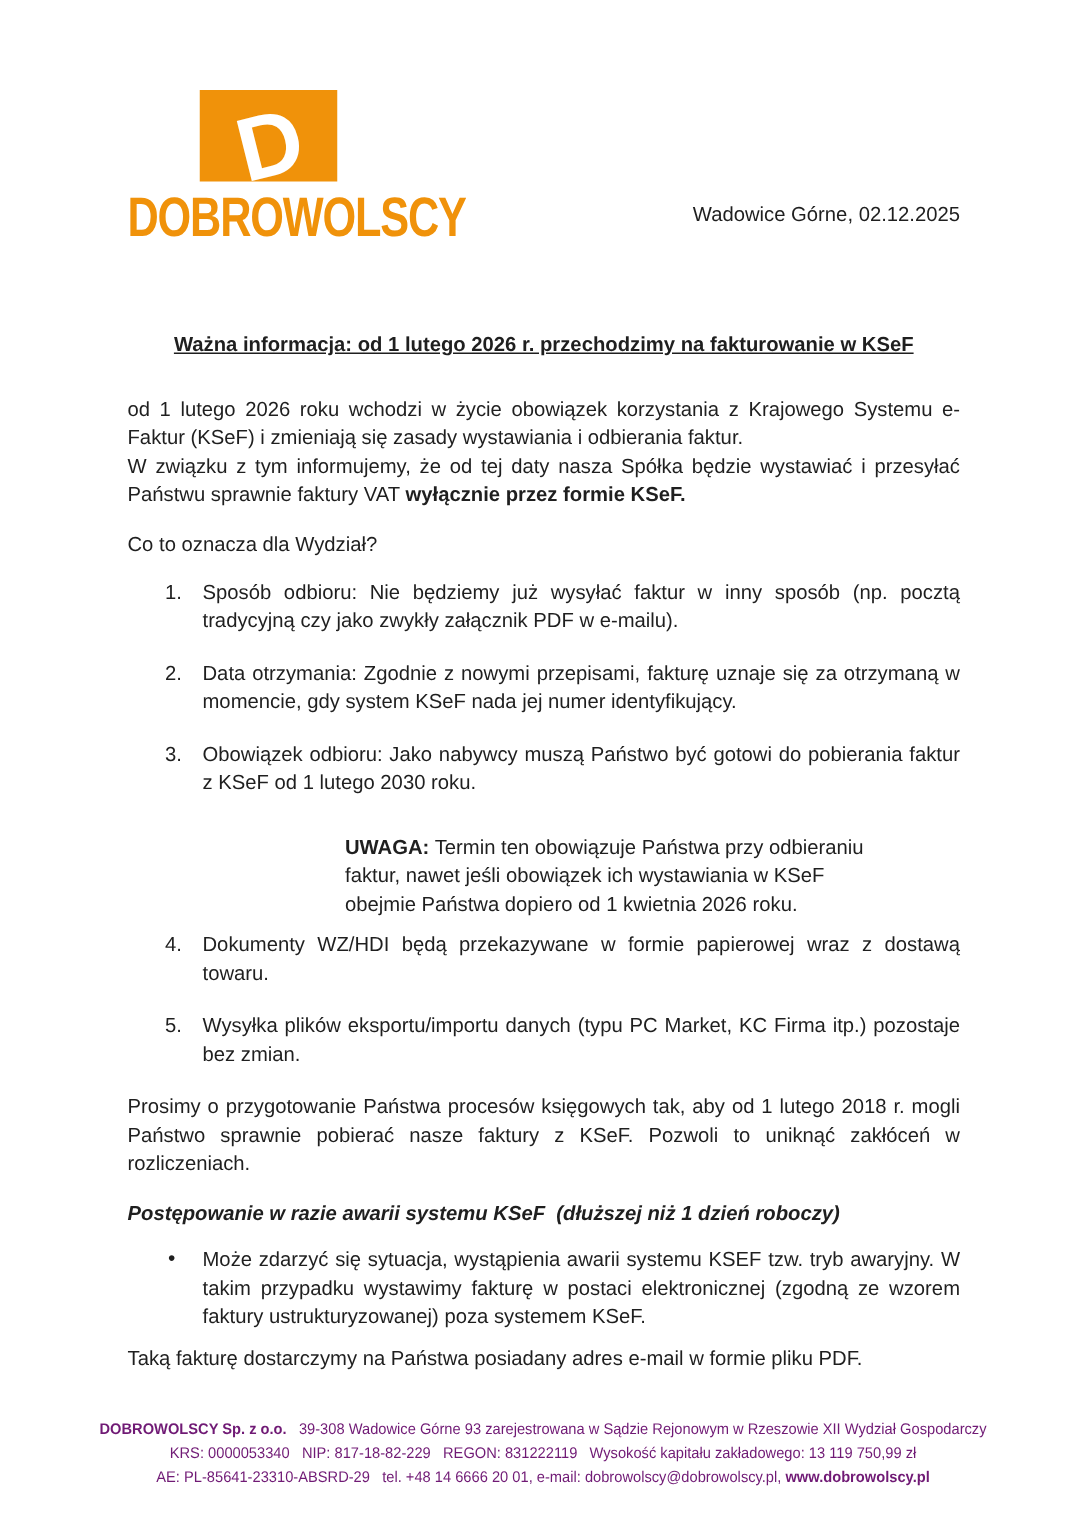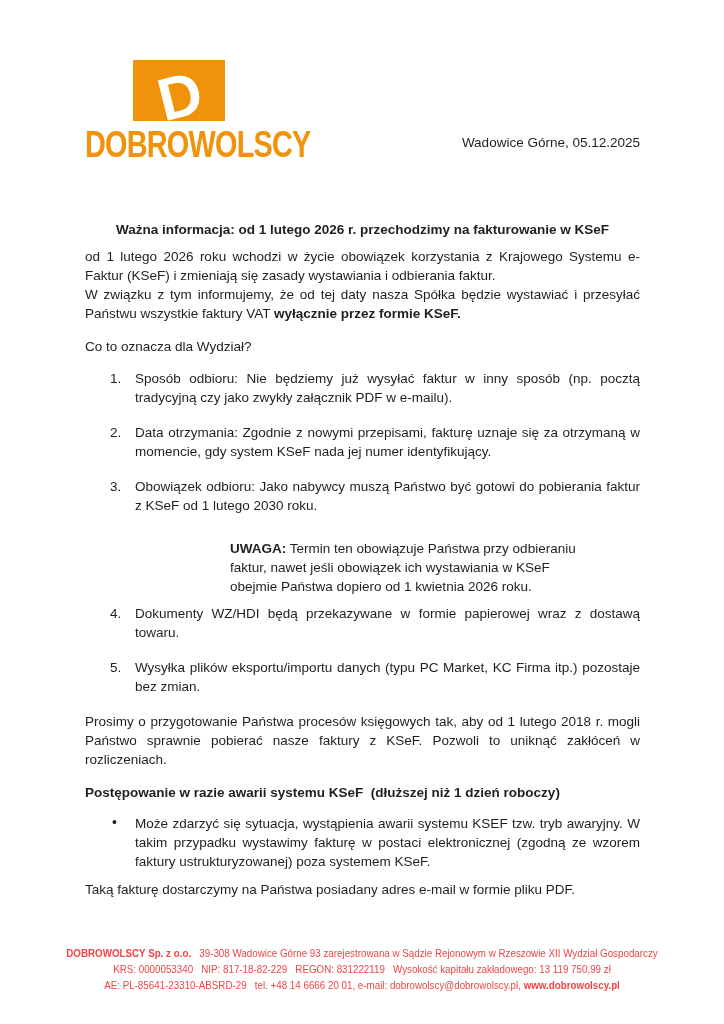--- a/index.html
+++ b/index.html
@@ -32,59 +32,60 @@
   .dateline{
     position:absolute;right:0;bottom:14px;
     font-size:13.5px;
   }
   
   .title{
     margin-top:56px;
     text-align:center;
     font-size:13.5px;
     font-weight:bold;
+    text-decoration:underline;
     line-height:19px;
   }
   p{margin:0;font-size:13.5px;line-height:19px;}
   .salutation{margin-top:37px;font-weight:bold;}
-  .intro{margin-top:8px;text-align:justify;}
+  .intro{margin-top:24px;text-align:justify;}
   .question{margin-top:14px;}
   .olist{margin-top:13px;}
   .oitem{
     position:relative;
     padding-left:50px;
     margin-bottom:16px;
     font-size:13.5px;line-height:19px;
     text-align:justify;
   }
   .onum{position:absolute;left:25px;top:0;}
   .uwaga{
     margin:24px 0 8px 145px;
     width:348px;
     font-size:13.5px;line-height:19px;
     text-align:left;
   }
   .closing{margin-top:16px;text-align:justify;}
   .failure-heading{
-    margin-top:14px;font-weight:bold;white-space:pre-wrap;
+    margin-top:14px;font-weight:bold;white-space:pre-wrap;font-style:italic;
   }
   .bitem{
     position:relative;
     padding-left:50px;
     margin-top:12px;
     font-size:13.5px;line-height:19px;
     text-align:justify;
   }
   .bdot{position:absolute;left:27px;top:-1px;font-size:14px;}
   .final{margin-top:9px;}
   
   .footer{
     position:absolute;left:0;right:0;bottom:30px;
     text-align:center;
-    color:#ef4444;
+    color:#701a75;
   }
   .fline{
     font-size:10.3px;
     line-height:16px;
     white-space:pre-wrap;
     transform:scaleX(0.95);
     transform-origin:50% 50%;
   }
   b{font-weight:bold;}
 </style>
@@ -107,28 +108,28 @@
         <rect x="0" y="0" width="92" height="61" fill="#F0920A"></rect>
         <g clip-path="url(#clip-in)">
           <text x="47" y="57" text-anchor="middle" font-family="Liberation Sans, sans-serif" font-weight="bold" font-size="60" fill="#ffffff" transform="rotate(-14 47 36)">D</text>
         </g>
         <g clip-path="url(#clip-out)">
           <text x="47" y="57" text-anchor="middle" font-family="Liberation Sans, sans-serif" font-weight="bold" font-size="60" fill="#F0920A" transform="rotate(-14 47 36)">D</text>
         </g>
       </svg>
       <div class="logo-word">DOBROWOLSCY</div>
     </div>
-    <div class="dateline">Wadowice Górne, 05.12.2025</div>
+    <div class="dateline">Wadowice Górne, 02.12.2025</div>
   </div>
 
   <div class="title">Ważna informacja: od 1 lutego 2026 r. przechodzimy na fakturowanie w KSeF</div>
 
 
   <p class="intro"><span>od 1 lutego 2026 roku wchodzi w życie obowiązek korzystania z Krajowego Systemu e-Faktur (KSeF) i zmieniają się zasady wystawiania i odbierania faktur.</span><br>
-  <span>W związku z tym informujemy, że od tej daty nasza Spółka będzie wystawiać i przesyłać Państwu wszystkie faktury VAT </span><b>wyłącznie przez formie KSeF.</b></p>
+  <span>W związku z tym informujemy, że od tej daty nasza Spółka będzie wystawiać i przesyłać Państwu sprawnie faktury VAT </span><b>wyłącznie przez formie KSeF.</b></p>
 
   <p class="question">Co to oznacza dla Wydział?</p>
 
   <div class="olist">
 
     <div class="oitem">
       <span class="onum">1.</span>
       <span class="otext">Sposób odbioru: Nie będziemy już wysyłać faktur w inny sposób (np. pocztą tradycyjną czy jako zwykły załącznik PDF w e-mailu).</span>
     </div>
 

